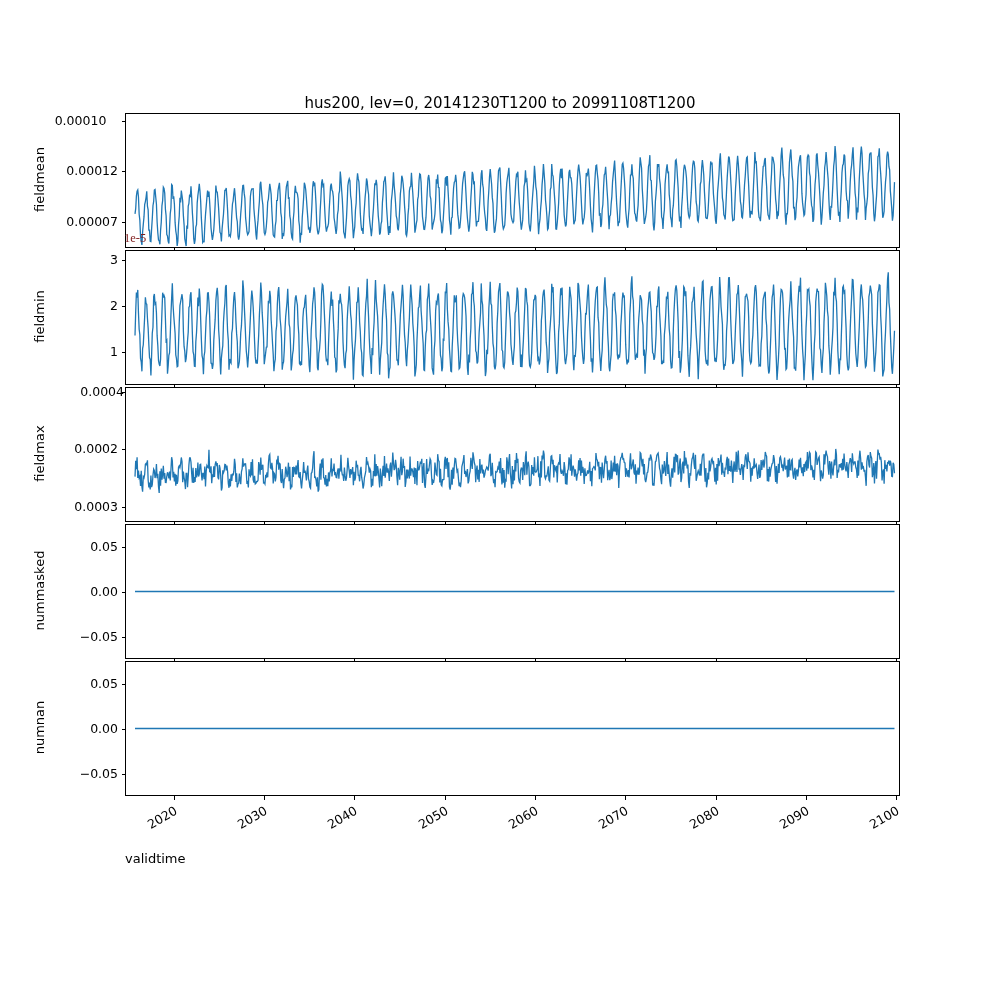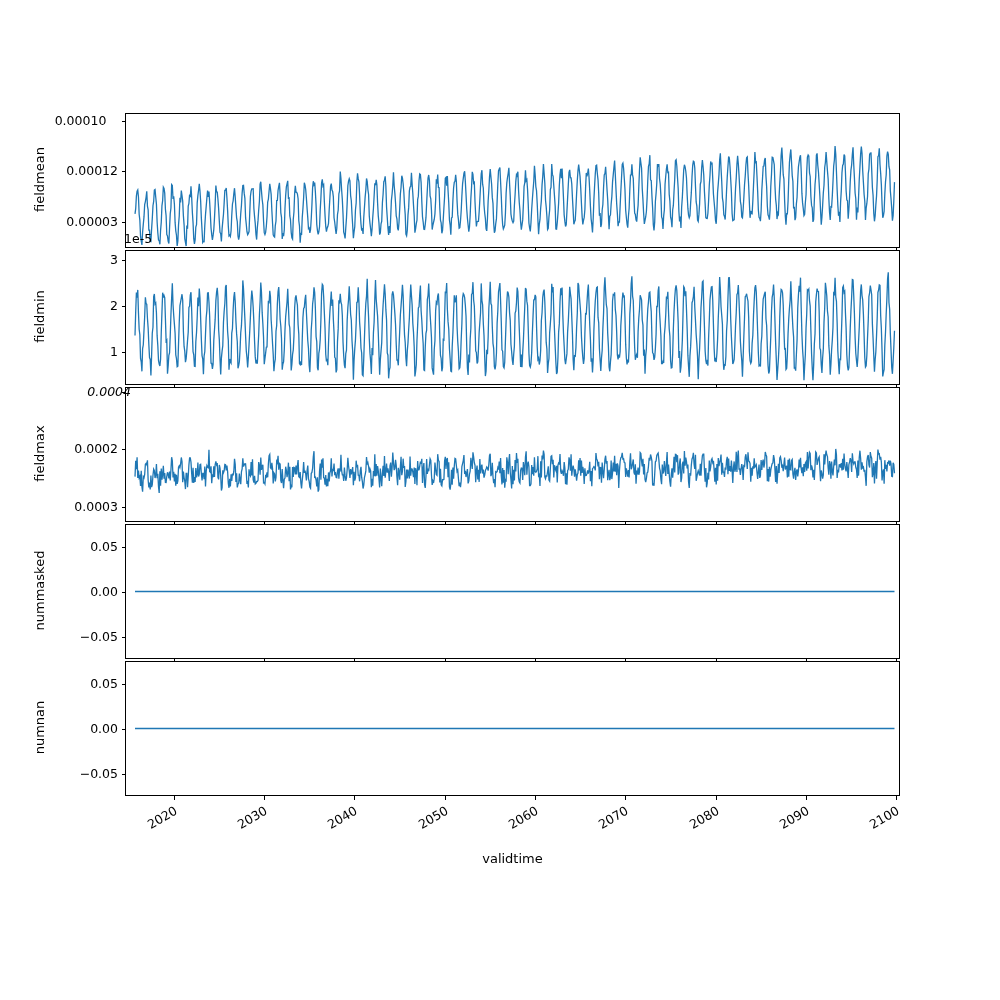--- a/index.html
+++ b/index.html
@@ -54,58 +54,60 @@
   .ytick {
     position: absolute;
     font-size: 12.5px;
     color: #000000;
     text-align: right;
     white-space: nowrap;
   }
   .yoffset {
     position: absolute;
     font-size: 12.5px;
-    color: #000000;
-    white-space: nowrap;
+    color: #7f1d1d;
+    white-space: nowrap;
+    font-family: Liberation Serif, serif;
   }
   .xtick {
     position: absolute;
     font-size: 12.5px;
     color: #000000;
     white-space: nowrap;
     transform: rotate(-30deg);
     transform-origin: 100% 50%;
     text-align: right;
   }
   .xlabel {
     position: absolute;
     font-size: 13px;
     color: #000000;
-    text-align: center;
+    text-align: left;
     white-space: nowrap;
   }
   .tickmark {
     position: absolute;
     background: #000000;
   }
 </style>
 </head>
 <body>
 
 <div id="figure">
 
+  <div class="title">hus200, lev=0, 20141230T1200 to 20991108T1200</div>
 
   <div id="panels-root">
       <div class="panel" style="left: 125px; top: 113px; width: 775px; height: 135px;">
         <svg class="plot" viewBox="0 0 775 135" preserveAspectRatio="none">
           <path d="M9.03 101.36 L9.73 95.99 L10.42 83.42 L11.11 78.42 L11.80 77.05 L12.50 84.37 L13.19 101.78 L13.88 107.68 L14.58 124.03 L15.27 128.95 L15.96 132.97 L16.65 119.70 L17.35 111.76 L18.04 104.48 L18.73 92.06 L19.43 88.85 L20.12 84.57 L20.81 78.48 L21.50 93.51 L22.20 97.27 L22.89 117.86 L23.58 117.92 L24.28 129.30 L24.97 129.59 L25.66 117.00 L26.35 106.15 L27.05 93.09 L27.74 88.79 L28.43 77.32 L29.13 76.74 L29.82 84.53 L30.51 91.46 L31.20 109.54 L31.90 120.58 L32.59 127.87 L33.28 128.65 L33.98 132.24 L34.67 118.07 L35.36 109.77 L36.05 92.95 L36.75 87.91 L37.44 74.20 L38.13 75.46 L38.83 80.29 L39.52 96.63 L40.21 103.31 L40.90 122.39 L41.60 123.68 L42.29 129.39 L42.98 131.45 L43.68 115.41 L44.37 101.13 L45.06 95.46 L45.75 71.66 L46.45 72.60 L47.14 86.18 L47.83 83.56 L48.53 91.56 L49.22 110.03 L49.91 118.63 L50.60 123.06 L51.30 133.99 L51.99 128.88 L52.68 112.30 L53.38 103.49 L54.07 84.92 L54.76 89.68 L55.45 77.66 L56.15 82.70 L56.84 88.42 L57.53 103.19 L58.23 112.24 L58.92 126.44 L59.61 130.33 L60.30 133.99 L61.00 113.09 L61.69 116.53 L62.38 93.43 L63.08 90.82 L63.77 81.86 L64.46 84.46 L65.15 73.39 L65.85 84.71 L66.54 99.96 L67.23 110.47 L67.93 126.54 L68.62 131.86 L69.31 127.70 L70.00 114.72 L70.70 112.33 L71.39 90.17 L72.08 82.62 L72.78 77.15 L73.47 70.93 L74.16 78.18 L74.85 88.56 L75.55 105.67 L76.24 118.07 L76.93 130.35 L77.63 129.28 L78.32 129.55 L79.01 113.15 L79.70 102.20 L80.40 93.81 L81.09 85.23 L81.78 77.74 L82.48 84.19 L83.17 78.83 L83.86 89.22 L84.55 101.54 L85.25 115.70 L85.94 122.48 L86.63 127.85 L87.33 123.27 L88.02 117.44 L88.71 105.73 L89.40 91.48 L90.10 72.60 L90.79 78.93 L91.48 79.10 L92.18 86.53 L92.87 96.03 L93.56 108.96 L94.25 120.21 L94.95 121.47 L95.64 129.48 L96.33 116.79 L97.03 109.02 L97.72 102.05 L98.41 90.19 L99.10 77.47 L99.80 77.25 L100.49 75.18 L101.18 85.30 L101.88 98.10 L102.57 113.97 L103.26 123.69 L103.95 122.90 L104.65 124.39 L105.34 118.77 L106.03 102.72 L106.73 91.32 L107.42 88.09 L108.11 80.71 L108.80 75.31 L109.50 84.21 L110.19 95.03 L110.88 105.11 L111.58 109.51 L112.27 123.69 L112.96 127.64 L113.65 123.95 L114.35 111.95 L115.04 100.98 L115.73 92.93 L116.43 80.27 L117.12 72.69 L117.81 72.48 L118.50 80.35 L119.20 85.61 L119.89 105.22 L120.58 111.95 L121.28 119.46 L121.97 122.49 L122.66 121.25 L123.35 119.35 L124.05 101.00 L124.74 83.43 L125.43 78.35 L126.13 75.97 L126.82 76.06 L127.51 75.97 L128.20 95.62 L128.90 104.19 L129.59 111.31 L130.28 122.02 L130.98 127.44 L131.67 115.48 L132.36 108.00 L133.05 97.43 L133.75 88.64 L134.44 71.08 L135.13 68.80 L135.83 78.29 L136.52 86.80 L137.21 92.28 L137.90 108.41 L138.60 120.41 L139.29 122.25 L139.98 120.12 L140.68 114.06 L141.37 104.40 L142.06 89.37 L142.75 86.38 L143.45 78.22 L144.14 70.88 L144.83 75.60 L145.53 81.61 L146.22 97.75 L146.91 110.36 L147.60 122.76 L148.30 124.18 L148.99 124.89 L149.68 113.25 L150.38 108.65 L151.07 87.75 L151.76 87.63 L152.45 77.60 L153.15 73.43 L153.84 69.81 L154.53 81.86 L155.23 100.31 L155.92 104.97 L156.61 126.90 L157.30 120.97 L158.00 123.96 L158.69 117.44 L159.38 96.00 L160.08 82.87 L160.77 73.95 L161.46 70.88 L162.15 67.90 L162.85 85.32 L163.54 85.15 L164.23 103.46 L164.93 107.47 L165.62 120.13 L166.31 125.63 L167.00 126.94 L167.70 106.77 L168.39 99.51 L169.08 80.38 L169.78 72.78 L170.47 79.41 L171.16 79.56 L171.85 81.03 L172.55 86.02 L173.24 108.11 L173.93 113.64 L174.63 130.69 L175.32 120.68 L176.01 122.78 L176.70 105.04 L177.40 95.80 L178.09 84.92 L178.78 69.74 L179.48 72.24 L180.17 76.64 L180.86 85.55 L181.55 95.80 L182.25 105.14 L182.94 116.30 L183.63 115.56 L184.33 120.71 L185.02 117.42 L185.71 106.25 L186.40 92.31 L187.10 74.53 L187.79 68.26 L188.48 71.61 L189.18 69.64 L189.87 79.12 L190.56 92.41 L191.25 112.05 L191.95 118.34 L192.64 122.07 L193.33 119.54 L194.03 114.47 L194.72 97.23 L195.41 85.34 L196.10 69.80 L196.80 66.24 L197.49 73.13 L198.18 71.87 L198.88 89.23 L199.57 103.26 L200.26 114.14 L200.95 119.46 L201.65 115.96 L202.34 114.29 L203.03 111.11 L203.73 96.98 L204.42 85.06 L205.11 73.18 L205.80 70.71 L206.50 77.20 L207.19 78.55 L207.88 84.13 L208.58 105.37 L209.27 109.87 L209.96 116.03 L210.65 121.71 L211.35 115.85 L212.04 101.97 L212.73 97.73 L213.43 81.00 L214.12 77.98 L214.81 58.45 L215.50 65.63 L216.20 77.07 L216.89 86.90 L217.58 101.46 L218.28 120.05 L218.97 122.50 L219.66 126.30 L220.35 115.55 L221.05 105.66 L221.74 90.47 L222.43 72.77 L223.13 68.15 L223.82 65.68 L224.51 67.87 L225.20 82.80 L225.90 88.08 L226.59 102.10 L227.28 113.47 L227.98 126.05 L228.67 119.57 L229.36 114.46 L230.05 97.49 L230.75 90.40 L231.44 69.28 L232.13 60.10 L232.83 65.67 L233.52 68.90 L234.21 82.35 L234.90 100.42 L235.60 111.65 L236.29 118.33 L236.98 115.78 L237.68 121.65 L238.37 105.12 L239.06 94.85 L239.75 84.41 L240.45 77.04 L241.14 65.40 L241.83 68.47 L242.53 76.94 L243.22 81.70 L243.91 103.47 L244.60 111.08 L245.30 116.78 L245.99 123.96 L246.68 116.87 L247.38 105.03 L248.07 95.87 L248.76 83.24 L249.45 70.42 L250.15 72.23 L250.84 66.76 L251.53 71.91 L252.23 90.04 L252.92 103.40 L253.61 110.50 L254.30 122.43 L255.00 120.59 L255.69 111.46 L256.38 108.91 L257.08 89.78 L257.77 81.53 L258.46 68.72 L259.15 67.23 L259.85 63.28 L260.54 73.41 L261.23 94.38 L261.93 104.99 L262.62 116.01 L263.31 122.78 L264.00 113.68 L264.70 120.70 L265.39 104.46 L266.08 87.68 L266.78 81.20 L267.47 72.89 L268.16 59.21 L268.85 72.31 L269.55 80.36 L270.24 90.27 L270.93 103.52 L271.63 106.39 L272.32 116.19 L273.01 118.10 L273.70 110.10 L274.40 96.55 L275.09 81.01 L275.78 74.35 L276.48 62.62 L277.17 65.18 L277.86 70.79 L278.55 79.13 L279.25 92.93 L279.94 102.15 L280.63 121.92 L281.33 123.57 L282.02 118.06 L282.71 102.69 L283.40 95.06 L284.10 78.04 L284.79 74.22 L285.48 73.53 L286.18 59.58 L286.87 71.35 L287.56 80.75 L288.25 92.55 L288.95 103.40 L289.64 120.48 L290.33 116.59 L291.03 111.31 L291.72 107.87 L292.41 86.86 L293.10 83.37 L293.80 67.55 L294.49 60.76 L295.18 61.44 L295.88 69.60 L296.57 88.89 L297.26 104.32 L297.95 109.68 L298.65 117.01 L299.34 117.13 L300.03 112.03 L300.73 105.23 L301.42 90.68 L302.11 76.92 L302.80 64.96 L303.50 61.90 L304.19 67.31 L304.88 83.24 L305.58 86.00 L306.27 97.89 L306.96 117.31 L307.65 113.02 L308.35 109.89 L309.04 106.85 L309.73 101.36 L310.43 88.03 L311.12 66.31 L311.81 70.76 L312.50 61.41 L313.20 74.60 L313.89 74.77 L314.58 94.87 L315.28 107.67 L315.97 110.39 L316.66 121.02 L317.35 118.26 L318.05 107.33 L318.74 95.21 L319.43 83.88 L320.13 65.18 L320.82 64.38 L321.51 72.72 L322.20 62.93 L322.90 77.91 L323.59 90.37 L324.28 107.60 L324.98 112.83 L325.67 122.64 L326.36 105.62 L327.05 104.80 L327.75 87.56 L328.44 75.12 L329.13 69.35 L329.83 68.38 L330.52 61.65 L331.21 68.53 L331.90 88.16 L332.60 101.64 L333.29 107.27 L333.98 115.99 L334.68 115.43 L335.37 108.31 L336.06 98.13 L336.75 83.22 L337.45 70.93 L338.14 65.33 L338.83 60.00 L339.53 58.15 L340.22 68.62 L340.91 81.67 L341.60 96.26 L342.30 105.83 L342.99 112.69 L343.68 119.33 L344.38 114.62 L345.07 102.37 L345.76 85.49 L346.45 74.34 L347.15 58.68 L347.84 61.26 L348.53 70.26 L349.23 69.44 L349.92 89.42 L350.61 103.38 L351.30 114.12 L352.00 109.32 L352.69 108.90 L353.38 108.90 L354.08 99.29 L354.77 86.83 L355.46 72.99 L356.15 60.73 L356.85 57.03 L357.54 71.22 L358.23 75.11 L358.93 92.33 L359.62 100.45 L360.31 106.13 L361.00 116.54 L361.70 118.65 L362.39 106.07 L363.08 88.30 L363.78 77.34 L364.47 63.76 L365.16 55.84 L365.85 63.57 L366.55 71.02 L367.24 84.66 L367.93 90.75 L368.63 110.69 L369.32 120.49 L370.01 118.64 L370.70 111.21 L371.40 106.22 L372.09 88.49 L372.78 71.08 L373.48 57.68 L374.17 55.94 L374.86 54.28 L375.55 68.74 L376.25 83.34 L376.94 101.45 L377.63 112.47 L378.33 116.69 L379.02 115.00 L379.71 112.84 L380.40 101.14 L381.10 80.55 L381.79 69.92 L382.48 64.46 L383.18 60.16 L383.87 54.60 L384.56 70.62 L385.25 83.46 L385.95 101.62 L386.64 106.09 L387.33 108.57 L388.03 110.23 L388.72 108.74 L389.41 92.68 L390.10 82.01 L390.80 68.66 L391.49 61.47 L392.18 62.69 L392.88 58.59 L393.57 77.06 L394.26 89.56 L394.95 97.73 L395.65 109.71 L396.34 117.43 L397.03 112.58 L397.73 107.49 L398.42 91.88 L399.11 73.40 L399.80 69.89 L400.50 57.20 L401.19 67.83 L401.88 66.61 L402.58 76.43 L403.27 91.64 L403.96 110.67 L404.65 115.71 L405.35 119.16 L406.04 110.20 L406.73 96.97 L407.43 86.61 L408.12 76.97 L408.81 68.57 L409.50 52.61 L410.20 61.34 L410.89 73.71 L411.58 77.81 L412.28 90.95 L412.97 107.51 L413.66 122.11 L414.35 112.02 L415.05 107.01 L415.74 95.64 L416.43 87.91 L417.13 71.92 L417.82 63.48 L418.51 50.79 L419.20 60.28 L419.90 70.07 L420.59 87.34 L421.28 94.28 L421.98 103.77 L422.67 117.32 L423.36 116.09 L424.05 104.37 L424.75 97.49 L425.44 76.65 L426.13 74.40 L426.83 50.79 L427.52 61.31 L428.21 63.35 L428.90 73.16 L429.60 83.39 L430.29 93.77 L430.98 116.74 L431.68 116.98 L432.37 110.28 L433.06 101.11 L433.75 90.33 L434.45 72.27 L435.14 61.38 L435.83 55.54 L436.53 65.12 L437.22 55.36 L437.91 69.38 L438.60 84.96 L439.30 102.37 L439.99 109.03 L440.68 114.21 L441.38 112.18 L442.07 98.66 L442.76 85.21 L443.45 71.83 L444.15 59.28 L444.84 56.76 L445.53 64.72 L446.23 64.86 L446.92 70.92 L447.61 85.36 L448.30 98.11 L449.00 111.96 L449.69 109.37 L450.38 107.86 L451.08 95.61 L451.77 80.65 L452.46 67.90 L453.15 57.31 L453.85 51.33 L454.54 57.32 L455.23 63.61 L455.93 75.52 L456.62 90.83 L457.31 104.14 L458.00 111.98 L458.70 107.95 L459.39 104.93 L460.08 96.96 L460.78 74.51 L461.47 59.80 L462.16 63.41 L462.85 60.09 L463.55 55.48 L464.24 64.52 L464.93 77.65 L465.63 93.78 L466.32 106.43 L467.01 112.24 L467.70 120.15 L468.40 106.24 L469.09 87.34 L469.78 73.54 L470.48 60.99 L471.17 52.51 L471.86 52.02 L472.55 60.45 L473.25 66.83 L473.94 80.74 L474.63 103.30 L475.33 100.64 L476.02 114.79 L476.71 112.16 L477.40 97.38 L478.10 91.93 L478.79 74.61 L479.48 61.84 L480.18 60.53 L480.87 53.58 L481.56 64.41 L482.25 76.48 L482.95 86.96 L483.64 102.85 L484.33 117.06 L485.03 103.64 L485.72 102.53 L486.41 91.40 L487.10 83.86 L487.80 69.14 L488.49 61.78 L489.18 54.02 L489.88 47.35 L490.57 61.36 L491.26 76.62 L491.95 91.08 L492.65 101.11 L493.34 113.88 L494.03 109.49 L494.73 109.63 L495.42 93.46 L496.11 78.44 L496.80 65.00 L497.50 51.08 L498.19 49.80 L498.88 55.16 L499.58 65.40 L500.27 76.97 L500.96 97.56 L501.65 105.03 L502.35 111.69 L503.04 115.31 L503.73 103.74 L504.43 95.60 L505.12 76.92 L505.81 62.00 L506.50 61.93 L507.20 50.95 L507.89 61.82 L508.58 65.27 L509.28 85.63 L509.97 100.49 L510.66 102.06 L511.35 107.41 L512.05 109.24 L512.74 99.84 L513.43 92.72 L514.13 74.18 L514.82 57.06 L515.51 43.92 L516.20 49.57 L516.90 54.93 L517.59 75.91 L518.28 86.90 L518.98 100.84 L519.67 111.60 L520.36 107.91 L521.05 104.55 L521.75 98.97 L522.44 85.62 L523.13 66.97 L523.83 53.05 L524.52 50.61 L525.21 41.78 L525.90 66.93 L526.60 67.54 L527.29 83.09 L527.98 95.48 L528.68 112.39 L529.37 118.18 L530.06 109.88 L530.75 88.73 L531.45 80.57 L532.14 70.77 L532.83 50.84 L533.53 53.62 L534.22 50.83 L534.91 65.77 L535.60 71.15 L536.30 83.12 L536.99 104.50 L537.68 106.53 L538.38 116.67 L539.07 103.60 L539.76 97.06 L540.45 71.16 L541.15 62.96 L541.84 55.66 L542.53 51.02 L543.23 59.40 L543.92 59.07 L544.61 81.54 L545.30 88.41 L546.00 104.75 L546.69 107.69 L547.38 114.82 L548.08 97.47 L548.77 92.83 L549.46 78.42 L550.15 66.29 L550.85 47.37 L551.54 46.41 L552.23 52.83 L552.93 64.56 L553.62 75.69 L554.31 98.69 L555.00 109.10 L555.70 103.96 L556.39 115.68 L557.08 94.73 L557.78 84.35 L558.47 70.29 L559.16 56.62 L559.85 51.51 L560.55 53.59 L561.24 58.13 L561.93 65.05 L562.63 82.47 L563.32 95.58 L564.01 102.67 L564.70 105.27 L565.40 103.07 L566.09 90.44 L566.78 80.10 L567.48 63.75 L568.17 52.18 L568.86 47.97 L569.55 48.48 L570.25 54.83 L570.94 73.06 L571.63 89.29 L572.33 93.54 L573.02 107.66 L573.71 109.09 L574.40 101.91 L575.10 91.00 L575.79 71.27 L576.48 68.77 L577.18 54.36 L577.87 46.77 L578.56 53.25 L579.25 62.05 L579.95 78.84 L580.64 91.06 L581.33 105.26 L582.03 105.91 L582.72 106.07 L583.41 100.72 L584.10 88.32 L584.80 72.07 L585.49 62.45 L586.18 48.14 L586.88 50.60 L587.57 50.12 L588.26 65.57 L588.95 81.17 L589.65 89.38 L590.34 97.37 L591.03 107.98 L591.73 111.42 L592.42 98.71 L593.11 79.31 L593.80 71.15 L594.50 61.69 L595.19 46.44 L595.88 39.83 L596.58 55.38 L597.27 68.49 L597.96 85.17 L598.65 89.69 L599.35 102.18 L600.04 103.99 L600.73 107.15 L601.43 93.84 L602.12 77.39 L602.81 63.83 L603.50 53.27 L604.20 43.15 L604.89 44.70 L605.58 53.57 L606.28 66.51 L606.97 79.23 L607.66 100.83 L608.35 108.32 L609.05 107.92 L609.74 107.30 L610.43 91.70 L611.13 75.26 L611.82 64.84 L612.51 50.98 L613.20 42.41 L613.90 50.46 L614.59 61.57 L615.28 75.14 L615.98 88.65 L616.67 92.74 L617.36 104.62 L618.05 105.40 L618.75 96.63 L619.44 84.99 L620.13 71.82 L620.83 63.08 L621.52 51.46 L622.21 44.43 L622.90 43.61 L623.60 60.09 L624.29 72.91 L624.98 89.96 L625.68 105.39 L626.37 98.32 L627.06 100.92 L627.75 101.25 L628.45 88.36 L629.14 72.30 L629.83 57.76 L630.53 38.60 L631.22 49.25 L631.91 48.73 L632.60 63.05 L633.30 78.52 L633.99 97.48 L634.68 104.82 L635.38 105.95 L636.07 108.78 L636.76 98.42 L637.45 77.41 L638.15 65.51 L638.84 53.19 L639.53 52.93 L640.23 46.63 L640.92 44.62 L641.61 63.21 L642.30 73.89 L643.00 93.62 L643.69 102.36 L644.38 104.18 L645.08 107.26 L645.77 96.91 L646.46 73.27 L647.15 61.70 L647.85 43.81 L648.54 44.08 L649.23 47.68 L649.93 51.38 L650.62 72.32 L651.31 86.40 L652.00 92.73 L652.70 106.67 L653.39 100.38 L654.08 101.73 L654.78 84.08 L655.47 70.16 L656.16 58.42 L656.85 41.93 L657.55 34.08 L658.24 47.10 L658.93 61.61 L659.63 66.07 L660.32 87.93 L661.01 103.75 L661.70 112.47 L662.40 101.30 L663.09 101.33 L663.78 88.59 L664.48 66.66 L665.17 49.15 L665.86 41.43 L666.55 35.99 L667.25 48.77 L667.94 62.54 L668.63 68.49 L669.33 95.82 L670.02 94.14 L670.71 107.77 L671.40 105.29 L672.10 91.36 L672.79 84.73 L673.48 66.46 L674.18 53.62 L674.87 48.75 L675.56 43.98 L676.25 41.91 L676.95 57.54 L677.64 80.36 L678.33 90.23 L679.03 96.09 L679.72 103.13 L680.41 101.84 L681.10 90.14 L681.80 81.93 L682.49 58.37 L683.18 43.69 L683.88 41.64 L684.57 42.69 L685.26 59.88 L685.95 63.43 L686.65 83.44 L687.34 92.77 L688.03 95.23 L688.73 109.55 L689.42 107.14 L690.11 87.86 L690.81 71.50 L691.50 63.71 L692.19 41.77 L692.88 39.98 L693.58 52.01 L694.27 59.14 L694.96 70.87 L695.66 83.03 L696.35 98.14 L697.04 112.41 L697.73 104.68 L698.43 93.03 L699.12 80.12 L699.81 72.34 L700.51 54.34 L701.20 49.22 L701.89 38.65 L702.58 48.36 L703.28 57.93 L703.97 66.19 L704.66 86.02 L705.36 99.71 L706.05 107.63 L706.74 94.14 L707.43 94.42 L708.13 83.10 L708.82 68.74 L709.51 52.87 L710.21 46.67 L710.90 32.63 L711.59 40.79 L712.28 58.58 L712.98 76.81 L713.67 92.30 L714.36 103.30 L715.06 99.33 L715.75 109.50 L716.44 89.48 L717.13 78.01 L717.83 59.46 L718.52 52.22 L719.21 50.78 L719.91 41.03 L720.60 42.63 L721.29 58.54 L721.98 77.92 L722.68 87.32 L723.37 88.03 L724.06 106.30 L724.76 96.76 L725.45 84.10 L726.14 68.05 L726.83 56.91 L727.53 51.58 L728.22 40.82 L728.91 33.74 L729.61 51.28 L730.30 64.61 L730.99 80.22 L731.68 85.98 L732.38 107.40 L733.07 94.97 L733.76 99.97 L734.46 84.64 L735.15 66.43 L735.84 53.67 L736.53 40.70 L737.23 33.13 L737.92 39.86 L738.61 57.32 L739.31 69.36 L740.00 81.43 L740.69 88.49 L741.38 107.49 L742.08 95.63 L742.77 90.80 L743.46 83.69 L744.16 60.66 L744.85 55.90 L745.54 40.95 L746.23 39.74 L746.93 39.60 L747.62 56.22 L748.31 74.33 L749.01 82.48 L749.70 100.70 L750.39 108.91 L751.08 103.50 L751.78 92.28 L752.47 83.39 L753.16 67.28 L753.86 43.30 L754.55 42.36 L755.24 34.77 L755.93 50.97 L756.63 60.29 L757.32 71.97 L758.01 91.70 L758.71 105.38 L759.40 103.03 L760.09 98.74 L760.78 81.35 L761.48 68.87 L762.17 61.69 L762.86 42.60 L763.56 38.18 L764.25 40.94 L764.94 53.47 L765.63 56.64 L766.33 78.22 L767.02 86.26 L767.71 95.76 L768.41 108.34 L769.10 103.17 L769.79 88.71 L770.48 69.16 " fill="none" stroke="#1f77b4" stroke-width="1.3" vector-effect="non-scaling-stroke"></path>
         </svg>
       </div>
       <div class="ylabel" style="width: 135px; left: -28.5px; top: 171.5px; transform: rotate(-90deg);">fieldmean</div>
-      <div class="ytick" style="left: 43px; width: 75px; top: 213.505px;">0.00003</div>
+      <div class="ytick" style="left: 43px; width: 75px; top: 213.505px;">0.00007</div>
       <div class="tickmark" style="left: 121.5px; top: 221.505px; width: 3.5px; height: 1px;"></div>
       <div class="ytick" style="left: 43px; width: 75px; top: 163.037px;">0.00012</div>
       <div class="tickmark" style="left: 121.5px; top: 171.037px; width: 3.5px; height: 1px;"></div>
       <div class="ytick" style="left: 43px; width: 75px; top: 112.57px; text-align: center;">0.00010</div>
       <div class="tickmark" style="left: 121.5px; top: 120.57px; width: 3.5px; height: 1px;"></div>
       <div class="tickmark" style="left: 173.776px; top: 248px; width: 1px; height: 3.5px;"></div>
       <div class="xtick" style="left: 113.776px; width: 62px; top: 254px;">2020</div>
       <div class="tickmark" style="left: 264.103px; top: 248px; width: 1px; height: 3.5px;"></div>
       <div class="xtick" style="left: 204.103px; width: 62px; top: 254px;">2030</div>
       <div class="tickmark" style="left: 354.429px; top: 248px; width: 1px; height: 3.5px;"></div>
@@ -156,21 +158,21 @@
       <div class="panel" style="left: 125px; top: 387px; width: 775px; height: 135px;">
         <svg class="plot" viewBox="0 0 775 135" preserveAspectRatio="none">
           <path d="M9.03 89.93 L9.73 73.97 L10.42 82.50 L11.11 70.26 L11.80 91.36 L12.50 83.93 L13.19 91.24 L13.88 89.76 L14.58 99.44 L15.27 83.93 L15.96 100.06 L16.65 105.28 L17.35 90.02 L18.04 91.25 L18.73 87.73 L19.43 77.34 L20.12 76.56 L20.81 77.91 L21.50 73.32 L22.20 93.37 L22.89 100.99 L23.58 95.89 L24.28 102.99 L24.97 88.80 L25.66 100.66 L26.35 98.02 L27.05 88.60 L27.74 82.43 L28.43 83.96 L29.13 91.39 L29.82 88.34 L30.51 77.06 L31.20 91.54 L31.90 86.99 L32.59 100.27 L33.28 106.58 L33.98 84.62 L34.67 99.27 L35.36 81.64 L36.05 93.14 L36.75 87.47 L37.44 78.92 L38.13 92.10 L38.83 86.38 L39.52 95.89 L40.21 95.99 L40.90 89.63 L41.60 85.51 L42.29 87.71 L42.98 91.80 L43.68 84.84 L44.37 93.79 L45.06 82.87 L45.75 70.23 L46.45 73.98 L47.14 90.77 L47.83 85.01 L48.53 94.81 L49.22 87.19 L49.91 99.29 L50.60 88.11 L51.30 97.29 L51.99 94.22 L52.68 80.34 L53.38 78.91 L54.07 80.72 L54.76 76.96 L55.45 70.50 L56.15 74.75 L56.84 95.59 L57.53 84.84 L58.23 90.97 L58.92 94.49 L59.61 102.61 L60.30 86.74 L61.00 86.74 L61.69 100.71 L62.38 90.08 L63.08 78.04 L63.77 71.03 L64.46 70.98 L65.15 75.22 L65.85 86.64 L66.54 96.15 L67.23 80.91 L67.93 96.45 L68.62 90.53 L69.31 95.27 L70.00 81.25 L70.70 90.82 L71.39 87.59 L72.08 75.77 L72.78 89.84 L73.47 87.46 L74.16 77.74 L74.85 77.41 L75.55 86.83 L76.24 93.70 L76.93 86.67 L77.63 86.74 L78.32 92.43 L79.01 79.76 L79.70 99.87 L80.40 84.64 L81.09 78.75 L81.78 80.31 L82.48 80.89 L83.17 62.58 L83.86 84.64 L84.55 85.49 L85.25 79.50 L85.94 96.55 L86.63 87.52 L87.33 90.67 L88.02 79.51 L88.71 90.24 L89.40 77.75 L90.10 74.44 L90.79 77.81 L91.48 76.13 L92.18 90.72 L92.87 92.73 L93.56 78.15 L94.25 81.38 L94.95 89.20 L95.64 104.04 L96.33 101.22 L97.03 83.56 L97.72 85.94 L98.41 83.99 L99.10 77.59 L99.80 77.87 L100.49 83.58 L101.18 78.84 L101.88 84.69 L102.57 96.78 L103.26 101.32 L103.95 92.28 L104.65 99.99 L105.34 87.51 L106.03 94.33 L106.73 86.84 L107.42 88.83 L108.11 84.47 L108.80 71.96 L109.50 77.57 L110.19 95.40 L110.88 86.44 L111.58 100.97 L112.27 97.53 L112.96 96.75 L113.65 86.74 L114.35 93.32 L115.04 97.71 L115.73 85.12 L116.43 82.08 L117.12 71.35 L117.81 79.76 L118.50 78.07 L119.20 76.80 L119.89 76.92 L120.58 85.43 L121.28 97.42 L121.97 94.09 L122.66 100.87 L123.35 82.55 L124.05 88.21 L124.74 89.34 L125.43 75.14 L126.13 88.83 L126.82 72.41 L127.51 93.07 L128.20 95.91 L128.90 89.22 L129.59 97.36 L130.28 96.82 L130.98 94.89 L131.67 94.99 L132.36 93.76 L133.05 75.23 L133.75 79.09 L134.44 87.98 L135.13 70.66 L135.83 83.15 L136.52 79.36 L137.21 77.85 L137.90 96.23 L138.60 95.77 L139.29 97.32 L139.98 89.32 L140.68 90.22 L141.37 85.55 L142.06 90.64 L142.75 76.85 L143.45 68.62 L144.14 67.35 L144.83 80.90 L145.53 81.82 L146.22 75.92 L146.91 81.47 L147.60 96.85 L148.30 86.14 L148.99 87.25 L149.68 94.76 L150.38 90.70 L151.07 74.40 L151.76 75.78 L152.45 68.88 L153.15 82.88 L153.84 76.54 L154.53 77.28 L155.23 93.95 L155.92 96.44 L156.61 82.23 L157.30 93.60 L158.00 101.60 L158.69 92.56 L159.38 91.45 L160.08 79.92 L160.77 83.67 L161.46 90.48 L162.15 85.99 L162.85 75.79 L163.54 94.68 L164.23 79.95 L164.93 102.90 L165.62 99.45 L166.31 100.84 L167.00 80.15 L167.70 90.30 L168.39 80.59 L169.08 81.01 L169.78 87.78 L170.47 78.65 L171.16 87.70 L171.85 79.03 L172.55 73.20 L173.24 90.15 L173.93 90.76 L174.63 85.34 L175.32 96.33 L176.01 101.94 L176.70 93.53 L177.40 86.88 L178.09 75.16 L178.78 86.13 L179.48 83.80 L180.17 87.12 L180.86 93.78 L181.55 83.71 L182.25 78.78 L182.94 91.92 L183.63 94.62 L184.33 100.43 L185.02 101.71 L185.71 86.50 L186.40 85.65 L187.10 81.45 L187.79 69.86 L188.48 64.12 L189.18 90.62 L189.87 90.40 L190.56 93.38 L191.25 100.00 L191.95 90.70 L192.64 105.21 L193.33 103.16 L194.03 84.42 L194.72 76.62 L195.41 93.01 L196.10 72.72 L196.80 80.97 L197.49 71.39 L198.18 90.91 L198.88 91.50 L199.57 98.23 L200.26 88.23 L200.95 99.94 L201.65 92.07 L202.34 99.76 L203.03 85.68 L203.73 94.83 L204.42 86.23 L205.11 83.81 L205.80 71.38 L206.50 89.82 L207.19 81.91 L207.88 84.21 L208.58 76.66 L209.27 88.51 L209.96 85.30 L210.65 90.70 L211.35 91.09 L212.04 84.36 L212.73 81.61 L213.43 92.09 L214.12 82.77 L214.81 83.55 L215.50 67.71 L216.20 83.92 L216.89 88.15 L217.58 88.15 L218.28 94.32 L218.97 80.79 L219.66 89.20 L220.35 94.15 L221.05 91.19 L221.74 82.91 L222.43 70.79 L223.13 79.17 L223.82 84.36 L224.51 91.40 L225.20 82.29 L225.90 87.56 L226.59 84.31 L227.28 80.34 L227.98 98.74 L228.67 85.13 L229.36 93.98 L230.05 91.16 L230.75 73.78 L231.44 80.57 L232.13 77.97 L232.83 88.55 L233.52 88.59 L234.21 94.72 L234.90 83.96 L235.60 79.99 L236.29 90.81 L236.98 95.09 L237.68 102.05 L238.37 98.71 L239.06 90.99 L239.75 87.85 L240.45 84.15 L241.14 70.17 L241.83 77.74 L242.53 75.99 L243.22 79.73 L243.91 85.93 L244.60 82.04 L245.30 84.10 L245.99 100.75 L246.68 92.14 L247.38 99.11 L248.07 84.36 L248.76 89.47 L249.45 67.24 L250.15 89.68 L250.84 77.23 L251.53 89.10 L252.23 79.14 L252.92 84.10 L253.61 91.96 L254.30 100.95 L255.00 81.72 L255.69 91.00 L256.38 99.70 L257.08 86.91 L257.77 78.93 L258.46 89.34 L259.15 68.95 L259.85 91.08 L260.54 84.41 L261.23 76.80 L261.93 85.93 L262.62 81.55 L263.31 85.53 L264.00 94.38 L264.70 79.01 L265.39 75.66 L266.08 90.00 L266.78 81.23 L267.47 65.42 L268.16 75.77 L268.85 83.34 L269.55 81.51 L270.24 72.88 L270.93 78.45 L271.63 90.17 L272.32 98.57 L273.01 81.02 L273.70 84.52 L274.40 93.19 L275.09 79.85 L275.78 69.89 L276.48 88.43 L277.17 84.44 L277.86 71.73 L278.55 80.89 L279.25 79.28 L279.94 100.34 L280.63 95.05 L281.33 82.70 L282.02 91.80 L282.71 82.84 L283.40 88.04 L284.10 91.94 L284.79 69.66 L285.48 89.04 L286.18 82.01 L286.87 82.27 L287.56 85.48 L288.25 90.61 L288.95 80.65 L289.64 97.53 L290.33 81.38 L291.03 84.50 L291.72 98.73 L292.41 74.09 L293.10 83.20 L293.80 82.96 L294.49 79.24 L295.18 74.77 L295.88 76.88 L296.57 71.82 L297.26 96.36 L297.95 82.09 L298.65 76.15 L299.34 98.11 L300.03 101.34 L300.73 89.59 L301.42 72.11 L302.11 87.09 L302.80 81.76 L303.50 84.54 L304.19 78.12 L304.88 71.76 L305.58 73.41 L306.27 88.22 L306.96 98.35 L307.65 94.42 L308.35 96.41 L309.04 91.91 L309.73 75.74 L310.43 81.81 L311.12 87.81 L311.81 88.58 L312.50 67.19 L313.20 73.35 L313.89 74.58 L314.58 95.82 L315.28 82.11 L315.97 98.25 L316.66 99.34 L317.35 92.96 L318.05 93.23 L318.74 92.77 L319.43 73.86 L320.13 69.84 L320.82 82.22 L321.51 72.45 L322.20 70.98 L322.90 90.46 L323.59 75.44 L324.28 100.51 L324.98 103.13 L325.67 97.05 L326.36 83.13 L327.05 98.19 L327.75 80.76 L328.44 92.09 L329.13 79.45 L329.83 71.46 L330.52 71.97 L331.21 78.79 L331.90 84.69 L332.60 83.31 L333.29 91.87 L333.98 99.63 L334.68 96.06 L335.37 100.68 L336.06 94.42 L336.75 79.81 L337.45 76.70 L338.14 73.67 L338.83 68.13 L339.53 87.32 L340.22 84.08 L340.91 90.37 L341.60 86.32 L342.30 82.33 L342.99 96.85 L343.68 94.50 L344.38 87.28 L345.07 84.41 L345.76 70.85 L346.45 76.32 L347.15 82.26 L347.84 65.28 L348.53 69.79 L349.23 75.90 L349.92 78.58 L350.61 95.53 L351.30 83.61 L352.00 78.66 L352.69 92.80 L353.38 82.90 L354.08 95.32 L354.77 71.99 L355.46 86.61 L356.15 79.83 L356.85 77.75 L357.54 86.84 L358.23 82.86 L358.93 90.97 L359.62 88.32 L360.31 83.77 L361.00 82.23 L361.70 80.14 L362.39 81.26 L363.08 83.91 L363.78 77.49 L364.47 68.38 L365.16 66.68 L365.85 89.44 L366.55 87.26 L367.24 75.88 L367.93 89.91 L368.63 96.68 L369.32 92.47 L370.01 100.71 L370.70 84.93 L371.40 85.44 L372.09 84.89 L372.78 80.88 L373.48 82.82 L374.17 74.70 L374.86 86.43 L375.55 71.17 L376.25 88.96 L376.94 97.85 L377.63 81.31 L378.33 96.20 L379.02 83.19 L379.71 101.11 L380.40 93.15 L381.10 93.94 L381.79 70.25 L382.48 75.70 L383.18 87.47 L383.87 73.71 L384.56 67.14 L385.25 85.39 L385.95 92.95 L386.64 101.90 L387.33 79.27 L388.03 97.55 L388.72 82.90 L389.41 93.83 L390.10 73.21 L390.80 84.79 L391.49 66.08 L392.18 76.02 L392.88 71.72 L393.57 91.32 L394.26 95.19 L394.95 96.42 L395.65 83.64 L396.34 81.26 L397.03 81.39 L397.73 93.28 L398.42 75.26 L399.11 80.16 L399.80 88.54 L400.50 70.08 L401.19 64.24 L401.88 87.98 L402.58 77.83 L403.27 74.71 L403.96 80.08 L404.65 99.06 L405.35 99.01 L406.04 97.40 L406.73 78.16 L407.43 87.54 L408.12 80.12 L408.81 88.97 L409.50 70.29 L410.20 84.68 L410.89 85.52 L411.58 84.77 L412.28 82.27 L412.97 69.18 L413.66 89.09 L414.35 88.02 L415.05 99.33 L415.74 74.47 L416.43 90.70 L417.13 68.61 L417.82 72.47 L418.51 63.56 L419.20 67.37 L419.90 90.25 L420.59 92.13 L421.28 89.20 L421.98 89.35 L422.67 84.78 L423.36 79.42 L424.05 93.52 L424.75 94.57 L425.44 81.68 L426.13 69.45 L426.83 68.84 L427.52 77.22 L428.21 72.78 L428.90 90.83 L429.60 78.39 L430.29 82.02 L430.98 83.77 L431.68 78.98 L432.37 95.82 L433.06 78.39 L433.75 76.22 L434.45 76.95 L435.14 66.93 L435.83 84.56 L436.53 87.24 L437.22 83.78 L437.91 85.34 L438.60 89.13 L439.30 75.23 L439.99 81.21 L440.68 97.72 L441.38 86.62 L442.07 98.12 L442.76 83.90 L443.45 82.57 L444.15 70.42 L444.84 73.34 L445.53 83.84 L446.23 67.25 L446.92 88.98 L447.61 82.12 L448.30 78.71 L449.00 82.66 L449.69 90.06 L450.38 82.49 L451.08 87.21 L451.77 94.01 L452.46 87.90 L453.15 86.27 L453.85 73.46 L454.54 83.80 L455.23 71.20 L455.93 89.03 L456.62 73.57 L457.31 86.17 L458.00 79.98 L458.70 84.03 L459.39 97.48 L460.08 81.59 L460.78 88.94 L461.47 88.84 L462.16 86.93 L462.85 83.73 L463.55 86.78 L464.24 83.85 L464.93 75.00 L465.63 94.60 L466.32 84.40 L467.01 99.71 L467.70 81.99 L468.40 80.94 L469.09 79.79 L469.78 80.65 L470.48 83.70 L471.17 66.08 L471.86 72.57 L472.55 73.09 L473.25 79.65 L473.94 74.98 L474.63 92.63 L475.33 80.59 L476.02 80.91 L476.71 96.11 L477.40 75.64 L478.10 84.29 L478.79 91.54 L479.48 82.67 L480.18 72.31 L480.87 68.73 L481.56 76.79 L482.25 74.15 L482.95 93.57 L483.64 87.35 L484.33 83.02 L485.03 93.52 L485.72 90.38 L486.41 73.69 L487.10 92.46 L487.80 85.94 L488.49 75.65 L489.18 84.65 L489.88 68.86 L490.57 84.96 L491.26 76.90 L491.95 88.46 L492.65 76.51 L493.34 79.25 L494.03 101.41 L494.73 83.82 L495.42 74.57 L496.11 70.79 L496.80 70.02 L497.50 65.86 L498.19 72.18 L498.88 71.83 L499.58 75.72 L500.27 76.04 L500.96 90.23 L501.65 81.53 L502.35 85.37 L503.04 89.98 L503.73 83.37 L504.43 90.88 L505.12 75.32 L505.81 66.22 L506.50 82.42 L507.20 80.53 L507.89 76.51 L508.58 72.55 L509.28 85.75 L509.97 87.83 L510.66 77.41 L511.35 97.14 L512.05 85.24 L512.74 86.44 L513.43 80.72 L514.13 88.07 L514.82 85.13 L515.51 65.61 L516.20 66.59 L516.90 74.39 L517.59 79.48 L518.28 71.76 L518.98 87.87 L519.67 77.06 L520.36 92.66 L521.05 95.52 L521.75 91.66 L522.44 86.18 L523.13 85.43 L523.83 79.24 L524.52 70.79 L525.21 73.75 L525.90 67.48 L526.60 70.19 L527.29 74.27 L527.98 98.03 L528.68 97.39 L529.37 99.25 L530.06 87.59 L530.75 74.97 L531.45 74.14 L532.14 68.41 L532.83 67.07 L533.53 66.09 L534.22 72.70 L534.91 81.26 L535.60 84.17 L536.30 92.68 L536.99 97.66 L537.68 77.70 L538.38 86.71 L539.07 84.88 L539.76 74.11 L540.45 82.36 L541.15 89.31 L541.84 75.36 L542.53 65.04 L543.23 87.28 L543.92 77.79 L544.61 87.45 L545.30 95.21 L546.00 100.24 L546.69 88.06 L547.38 81.54 L548.08 91.13 L548.77 81.49 L549.46 69.74 L550.15 85.85 L550.85 67.36 L551.54 67.55 L552.23 75.42 L552.93 68.16 L553.62 87.91 L554.31 86.19 L555.00 75.94 L555.70 71.47 L556.39 95.45 L557.08 91.27 L557.78 77.58 L558.47 74.72 L559.16 86.86 L559.85 63.98 L560.55 78.87 L561.24 70.59 L561.93 74.68 L562.63 81.75 L563.32 77.76 L564.01 95.06 L564.70 101.42 L565.40 86.33 L566.09 89.02 L566.78 78.31 L567.48 72.10 L568.17 70.33 L568.86 65.89 L569.55 77.27 L570.25 82.13 L570.94 67.79 L571.63 94.15 L572.33 90.82 L573.02 86.54 L573.71 84.00 L574.40 86.30 L575.10 88.82 L575.79 76.90 L576.48 88.94 L577.18 76.50 L577.87 68.69 L578.56 67.19 L579.25 67.11 L579.95 83.23 L580.64 95.10 L581.33 81.30 L582.03 100.78 L582.72 96.63 L583.41 86.13 L584.10 92.86 L584.80 73.54 L585.49 84.69 L586.18 80.31 L586.88 73.09 L587.57 71.62 L588.26 75.73 L588.95 73.95 L589.65 83.00 L590.34 95.03 L591.03 80.88 L591.73 97.95 L592.42 77.16 L593.11 94.21 L593.80 71.02 L594.50 79.38 L595.19 75.42 L595.88 72.93 L596.58 67.46 L597.27 88.13 L597.96 75.99 L598.65 85.36 L599.35 85.37 L600.04 90.30 L600.73 80.76 L601.43 82.82 L602.12 73.35 L602.81 69.93 L603.50 87.55 L604.20 71.57 L604.89 84.21 L605.58 79.37 L606.28 84.88 L606.97 73.66 L607.66 83.22 L608.35 96.29 L609.05 80.87 L609.74 74.55 L610.43 85.07 L611.13 82.09 L611.82 64.70 L612.51 85.23 L613.20 69.54 L613.90 63.50 L614.59 82.34 L615.28 82.26 L615.98 88.21 L616.67 82.28 L617.36 77.28 L618.05 81.30 L618.75 93.44 L619.44 77.98 L620.13 80.45 L620.83 70.23 L621.52 67.26 L622.21 73.91 L622.90 82.28 L623.60 65.26 L624.29 74.03 L624.98 74.74 L625.68 76.80 L626.37 95.04 L627.06 81.01 L627.75 88.92 L628.45 79.37 L629.14 81.83 L629.83 71.33 L630.53 80.11 L631.22 79.20 L631.91 77.86 L632.60 85.47 L633.30 92.38 L633.99 84.60 L634.68 77.69 L635.38 91.23 L636.07 88.93 L636.76 73.16 L637.45 83.23 L638.15 75.49 L638.84 72.62 L639.53 80.73 L640.23 76.67 L640.92 64.98 L641.61 67.78 L642.30 69.49 L643.00 94.72 L643.69 82.19 L644.38 95.00 L645.08 80.05 L645.77 90.08 L646.46 83.11 L647.15 79.47 L647.85 76.74 L648.54 76.07 L649.23 68.19 L649.93 71.91 L650.62 82.69 L651.31 95.41 L652.00 79.24 L652.70 97.04 L653.39 86.86 L654.08 76.93 L654.78 86.16 L655.47 70.91 L656.16 69.66 L656.85 73.56 L657.55 80.90 L658.24 79.15 L658.93 84.34 L659.63 77.30 L660.32 70.63 L661.01 82.73 L661.70 80.74 L662.40 78.91 L663.09 90.87 L663.78 72.93 L664.48 90.03 L665.17 71.49 L665.86 82.76 L666.55 83.10 L667.25 73.65 L667.94 72.55 L668.63 87.25 L669.33 92.07 L670.02 84.68 L670.71 81.08 L671.40 93.26 L672.10 84.98 L672.79 82.60 L673.48 89.74 L674.18 83.95 L674.87 72.72 L675.56 80.73 L676.25 70.86 L676.95 81.88 L677.64 86.43 L678.33 80.41 L679.03 89.64 L679.72 77.17 L680.41 85.28 L681.10 76.39 L681.80 75.00 L682.49 84.07 L683.18 64.91 L683.88 81.68 L684.57 71.99 L685.26 65.21 L685.95 66.36 L686.65 83.39 L687.34 78.51 L688.03 81.43 L688.73 90.77 L689.42 83.07 L690.11 93.45 L690.81 79.23 L691.50 64.95 L692.19 66.00 L692.88 78.15 L693.58 74.26 L694.27 71.23 L694.96 69.86 L695.66 81.55 L696.35 94.59 L697.04 83.72 L697.73 86.85 L698.43 91.98 L699.12 88.36 L699.81 67.16 L700.51 77.58 L701.20 68.83 L701.89 63.63 L702.58 67.84 L703.28 69.56 L703.97 81.20 L704.66 88.06 L705.36 74.21 L706.05 77.78 L706.74 92.14 L707.43 74.71 L708.13 84.30 L708.82 88.68 L709.51 79.75 L710.21 72.52 L710.90 78.50 L711.59 61.84 L712.28 67.87 L712.98 91.41 L713.67 83.04 L714.36 85.66 L715.06 77.97 L715.75 77.93 L716.44 80.85 L717.13 76.25 L717.83 83.74 L718.52 71.81 L719.21 83.05 L719.91 66.41 L720.60 77.57 L721.29 81.71 L721.98 84.69 L722.68 75.13 L723.37 82.58 L724.06 91.22 L724.76 77.72 L725.45 75.01 L726.14 71.10 L726.83 73.81 L727.53 85.12 L728.22 66.35 L728.91 74.50 L729.61 76.97 L730.30 74.96 L730.99 74.97 L731.68 80.47 L732.38 82.72 L733.07 91.37 L733.76 73.74 L734.46 88.96 L735.15 70.63 L735.84 63.63 L736.53 71.43 L737.23 82.96 L737.92 75.48 L738.61 80.94 L739.31 80.14 L740.00 84.94 L740.69 82.98 L741.38 90.36 L742.08 99.32 L742.77 74.66 L743.46 69.74 L744.16 68.03 L744.85 78.17 L745.54 80.71 L746.23 64.99 L746.93 69.61 L747.62 71.31 L748.31 90.51 L749.01 86.14 L749.70 76.24 L750.39 96.88 L751.08 81.59 L751.78 74.18 L752.47 92.05 L753.16 76.33 L753.86 62.55 L754.55 67.11 L755.24 66.76 L755.93 72.74 L756.63 69.82 L757.32 75.19 L758.01 93.88 L758.71 85.57 L759.40 82.56 L760.09 97.06 L760.78 73.23 L761.48 82.12 L762.17 78.05 L762.86 84.70 L763.56 75.83 L764.25 76.17 L764.94 73.58 L765.63 78.77 L766.33 73.84 L767.02 77.03 L767.71 89.67 L768.41 89.98 L769.10 76.00 L769.79 77.52 L770.48 86.47 " fill="none" stroke="#1f77b4" stroke-width="1.3" vector-effect="non-scaling-stroke"></path>
         </svg>
       </div>
       <div class="ylabel" style="width: 135px; left: -28.5px; top: 445.5px; transform: rotate(-90deg);">fieldmax</div>
       <div class="ytick" style="left: 43px; width: 75px; top: 499px;">0.0003</div>
       <div class="tickmark" style="left: 121.5px; top: 507px; width: 3.5px; height: 1px;"></div>
       <div class="ytick" style="left: 43px; width: 75px; top: 441.308px;">0.0002</div>
       <div class="tickmark" style="left: 121.5px; top: 449.308px; width: 3.5px; height: 1px;"></div>
-      <div class="ytick" style="left: 56px; width: 75px; top: 383.615px; font-style: italic;">0.0004</div>
+      <div class="ytick" style="left: 49px; width: 75px; top: 383.615px;">0.0004</div>
       <div class="tickmark" style="left: 121.5px; top: 391.615px; width: 3.5px; height: 1px;"></div>
       <div class="tickmark" style="left: 173.776px; top: 522px; width: 1px; height: 3.5px;"></div>
       <div class="xtick" style="left: 113.776px; width: 62px; top: 528px;">2020</div>
       <div class="tickmark" style="left: 264.103px; top: 522px; width: 1px; height: 3.5px;"></div>
       <div class="xtick" style="left: 204.103px; width: 62px; top: 528px;">2030</div>
       <div class="tickmark" style="left: 354.429px; top: 522px; width: 1px; height: 3.5px;"></div>
       <div class="xtick" style="left: 294.429px; width: 62px; top: 528px;">2040</div>
       <div class="tickmark" style="left: 444.755px; top: 522px; width: 1px; height: 3.5px;"></div>
       <div class="xtick" style="left: 384.755px; width: 62px; top: 528px;">2050</div>
       <div class="tickmark" style="left: 535.082px; top: 522px; width: 1px; height: 3.5px;"></div>

